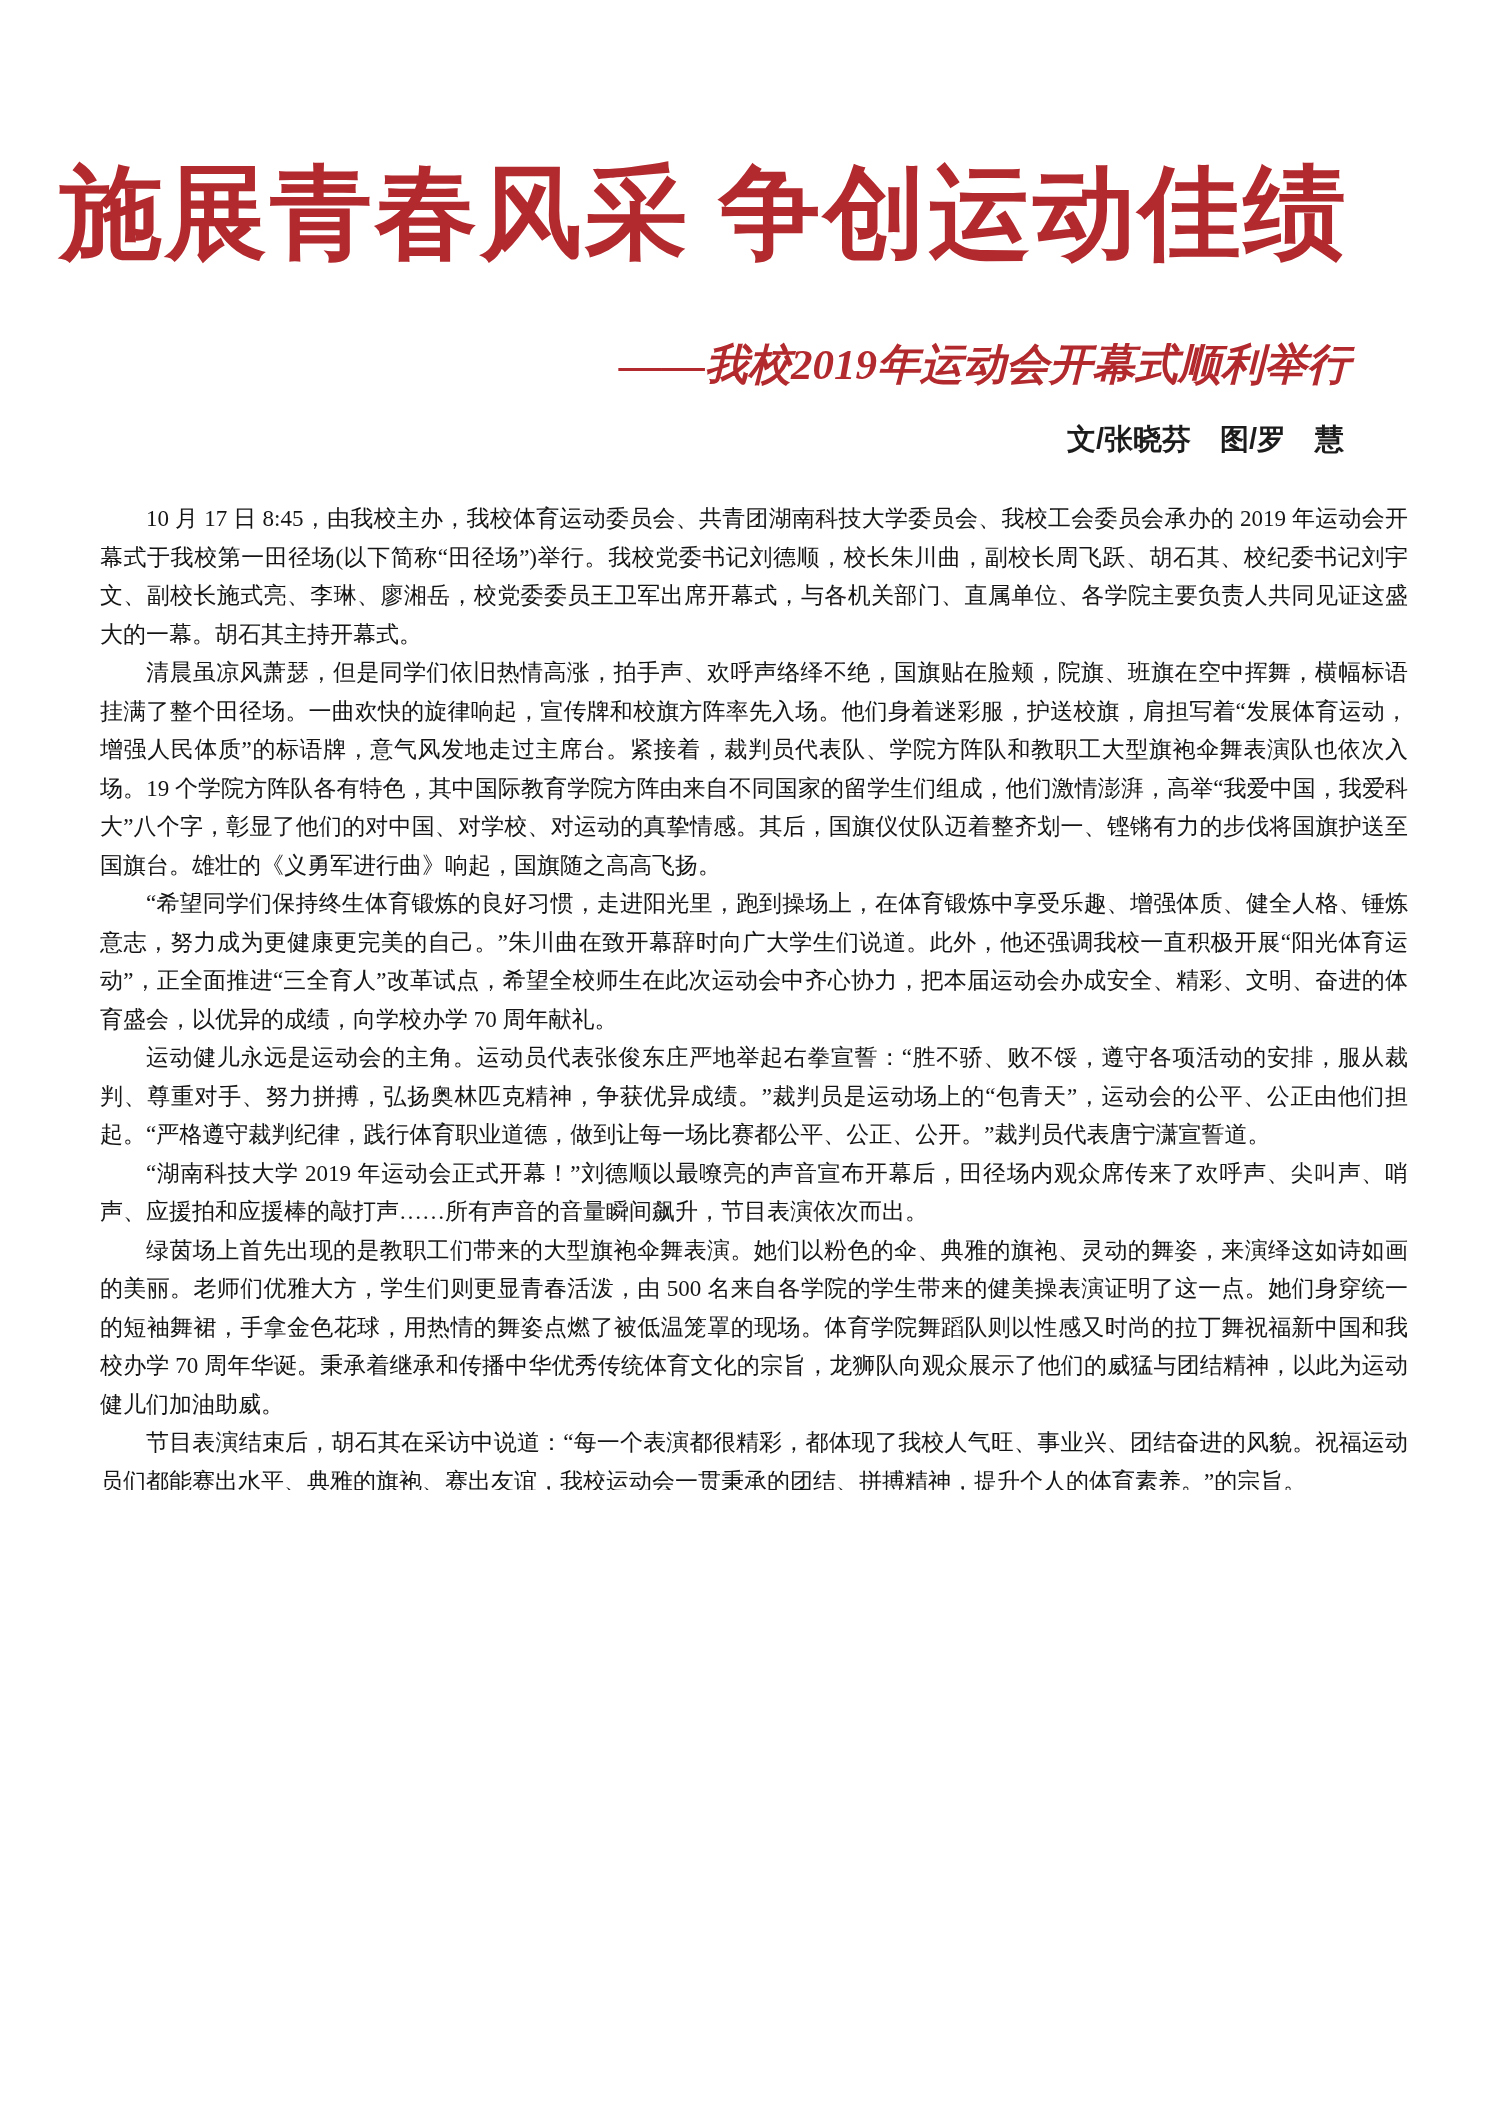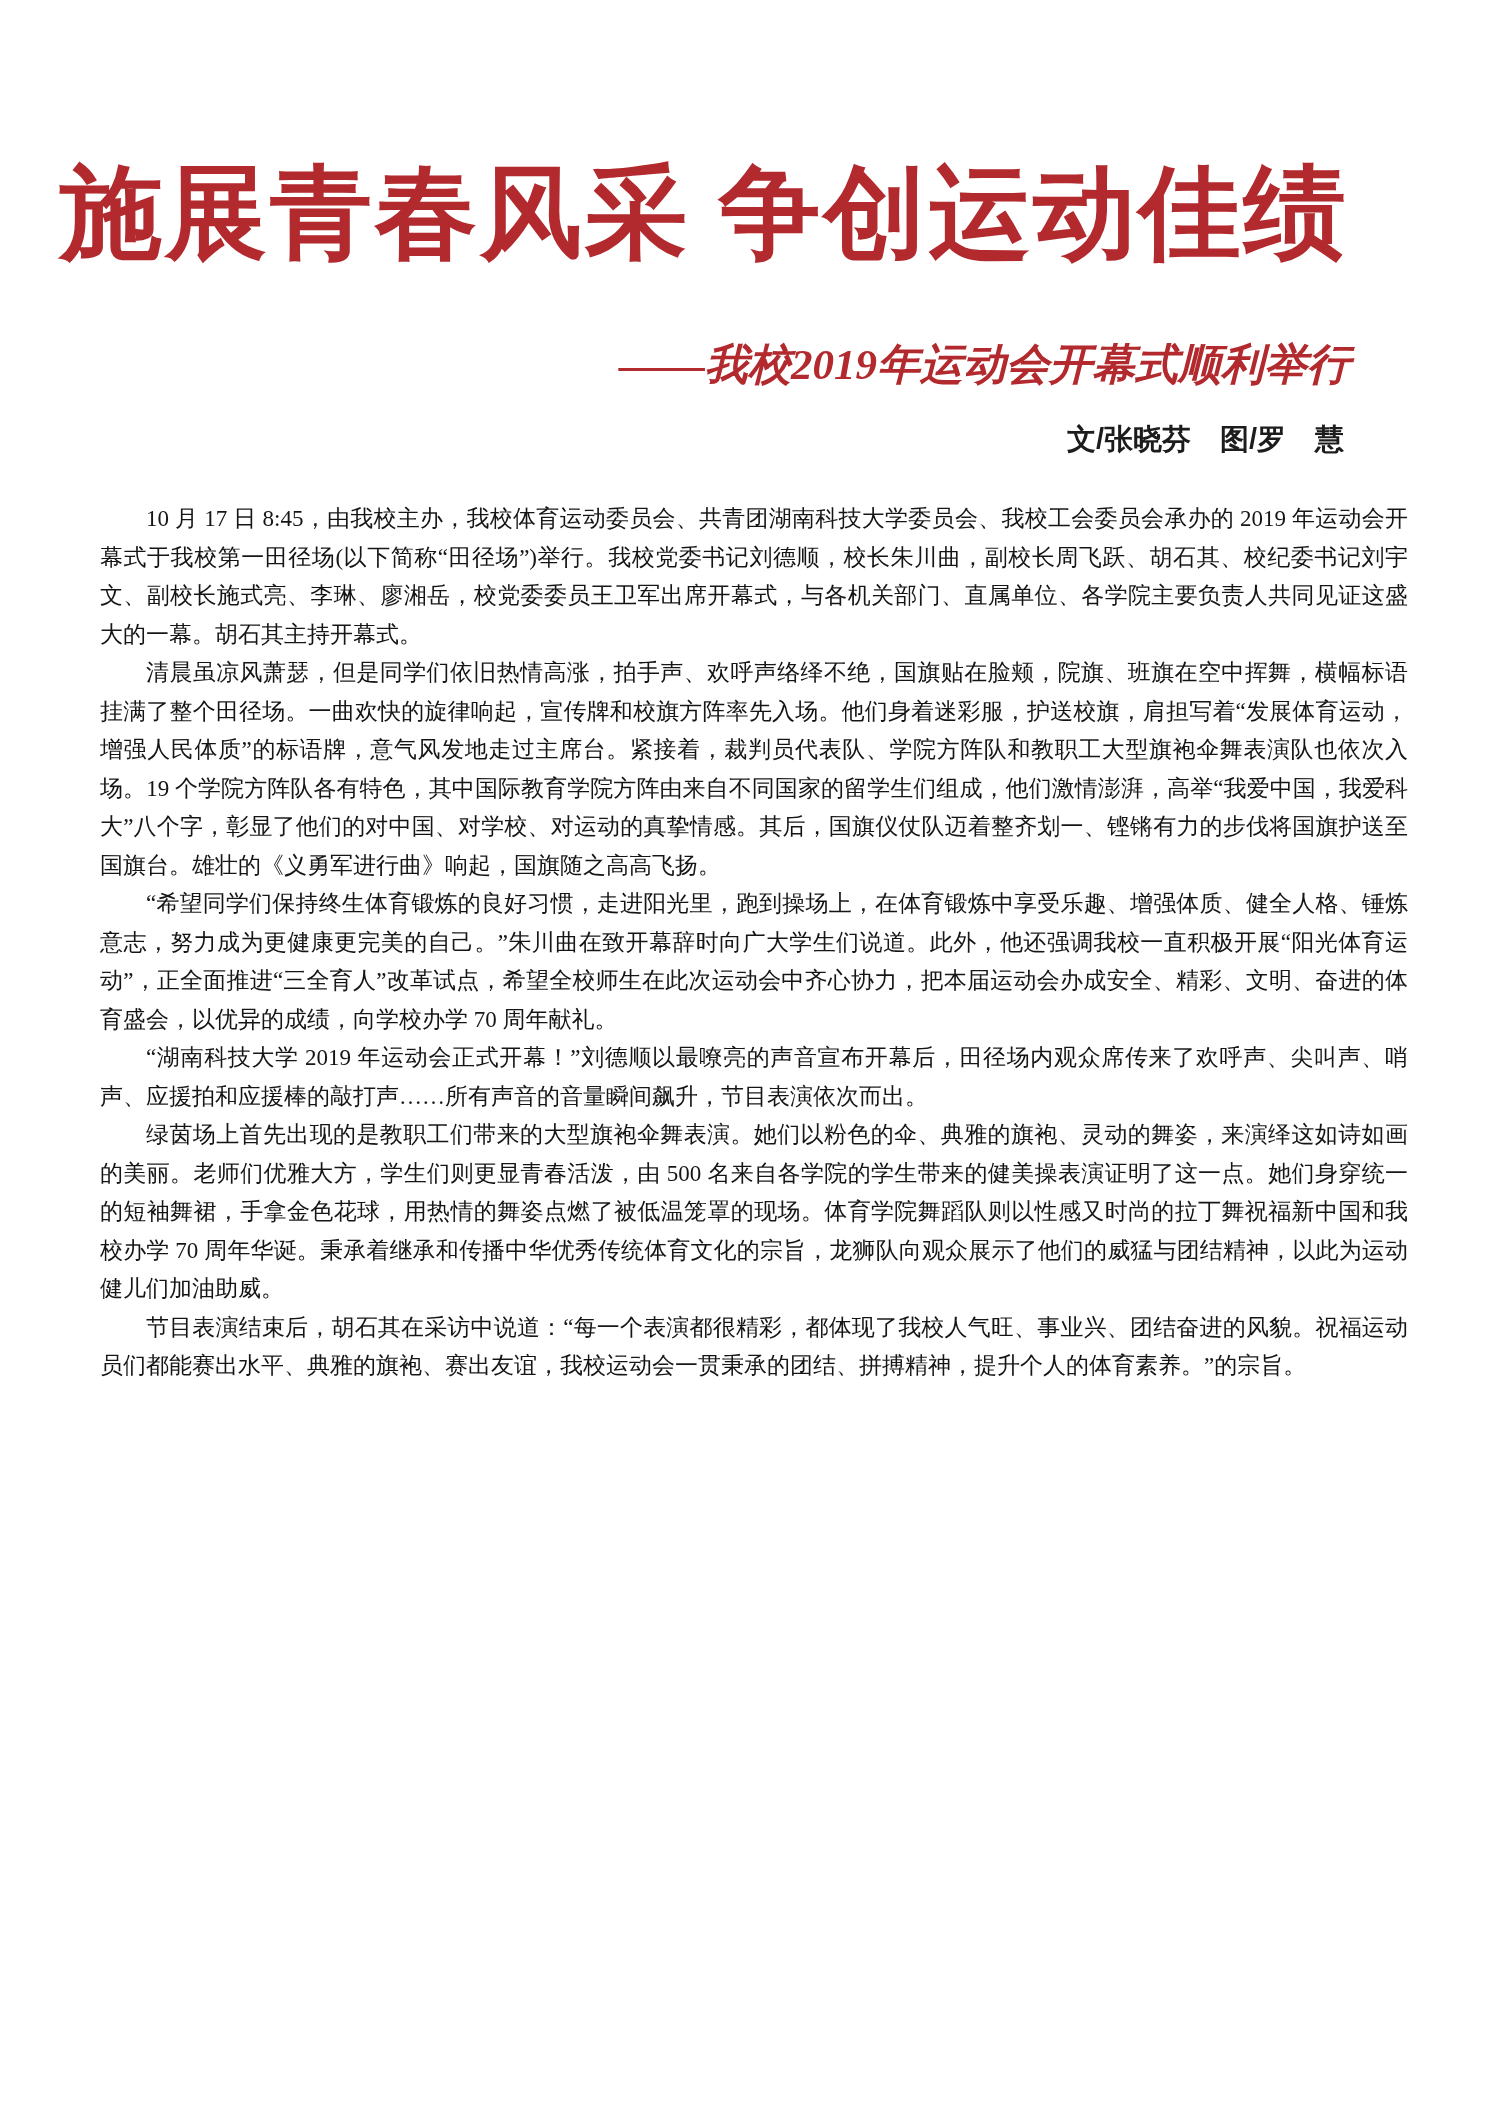--- a/index.html
+++ b/index.html
@@ -62,20 +62,21 @@
 <div class="page">
 
   <div class="main-title">施展青春风采 争创运动佳绩</div>
   <div class="sub-title">——我校2019年运动会开幕式顺利举行</div>
   <div class="byline">文/张晓芬　图/罗　慧</div>
 
   <div class="body-text">
     <p>10 月 17 日 8:45，由我校主办，我校体育运动委员会、共青团湖南科技大学委员会、我校工会委员会承办的 2019 年运动会开幕式于我校第一田径场(以下简称“田径场”)举行。我校党委书记刘德顺，校长朱川曲，副校长周飞跃、胡石其、校纪委书记刘宇文、副校长施式亮、李琳、廖湘岳，校党委委员王卫军出席开幕式，与各机关部门、直属单位、各学院主要负责人共同见证这盛大的一幕。胡石其主持开幕式。</p>
     <p>清晨虽凉风萧瑟，但是同学们依旧热情高涨，拍手声、欢呼声络绎不绝，国旗贴在脸颊，院旗、班旗在空中挥舞，横幅标语挂满了整个田径场。一曲欢快的旋律响起，宣传牌和校旗方阵率先入场。他们身着迷彩服，护送校旗，肩担写着“发展体育运动，增强人民体质”的标语牌，意气风发地走过主席台。紧接着，裁判员代表队、学院方阵队和教职工大型旗袍伞舞表演队也依次入场。19 个学院方阵队各有特色，其中国际教育学院方阵由来自不同国家的留学生们组成，他们激情澎湃，高举“我爱中国，我爱科大”八个字，彰显了他们的对中国、对学校、对运动的真挚情感。其后，国旗仪仗队迈着整齐划一、铿锵有力的步伐将国旗护送至国旗台。雄壮的《义勇军进行曲》响起，国旗随之高高飞扬。</p>
     <p>“希望同学们保持终生体育锻炼的良好习惯，走进阳光里，跑到操场上，在体育锻炼中享受乐趣、增强体质、健全人格、锤炼意志，努力成为更健康更完美的自己。”朱川曲在致开幕辞时向广大学生们说道。此外，他还强调我校一直积极开展“阳光体育运动”，正全面推进“三全育人”改革试点，希望全校师生在此次运动会中齐心协力，把本届运动会办成安全、精彩、文明、奋进的体育盛会，以优异的成绩，向学校办学 70 周年献礼。</p>
+    <p>运动健儿永远是运动会的主角。运动员代表张俊东庄严地举起右拳宣誓：“胜不骄、败不馁，遵守各项活动的安排，服从裁判、尊重对手、努力拼搏，弘扬奥林匹克精神，争获优异成绩。”裁判员是运动场上的“包青天”，运动会的公平、公正由他们担起。“严格遵守裁判纪律，践行体育职业道德，做到让每一场比赛都公平、公正、公开。”裁判员代表唐宁潇宣誓道。</p>
     <p>“湖南科技大学 2019 年运动会正式开幕！”刘德顺以最嘹亮的声音宣布开幕后，田径场内观众席传来了欢呼声、尖叫声、哨声、应援拍和应援棒的敲打声……所有声音的音量瞬间飙升，节目表演依次而出。</p>
     <p>绿茵场上首先出现的是教职工们带来的大型旗袍伞舞表演。她们以粉色的伞、典雅的旗袍、灵动的舞姿，来演绎这如诗如画的美丽。老师们优雅大方，学生们则更显青春活泼，由 500 名来自各学院的学生带来的健美操表演证明了这一点。她们身穿统一的短袖舞裙，手拿金色花球，用热情的舞姿点燃了被低温笼罩的现场。体育学院舞蹈队则以性感又时尚的拉丁舞祝福新中国和我校办学 70 周年华诞。秉承着继承和传播中华优秀传统体育文化的宗旨，龙狮队向观众展示了他们的威猛与团结精神，以此为运动健儿们加油助威。</p>
     <p>节目表演结束后，胡石其在采访中说道：“每一个表演都很精彩，都体现了我校人气旺、事业兴、团结奋进的风貌。祝福运动员们都能赛出水平、典雅的旗袍、赛出友谊，我校运动会一贯秉承的团结、拼搏精神，提升个人的体育素养。”的宗旨。</p>
   </div>
 
   <div class="photo" style="left:112px;top:1562px;">
     <svg width="416" height="270" viewBox="0 0 416 270">
       <rect width="416" height="270" fill="#c6c9c2"></rect>
       <ellipse cx="35" cy="62" rx="72" ry="58" fill="#49543e"></ellipse>
       <ellipse cx="125" cy="48" rx="82" ry="50" fill="#525e46"></ellipse>

